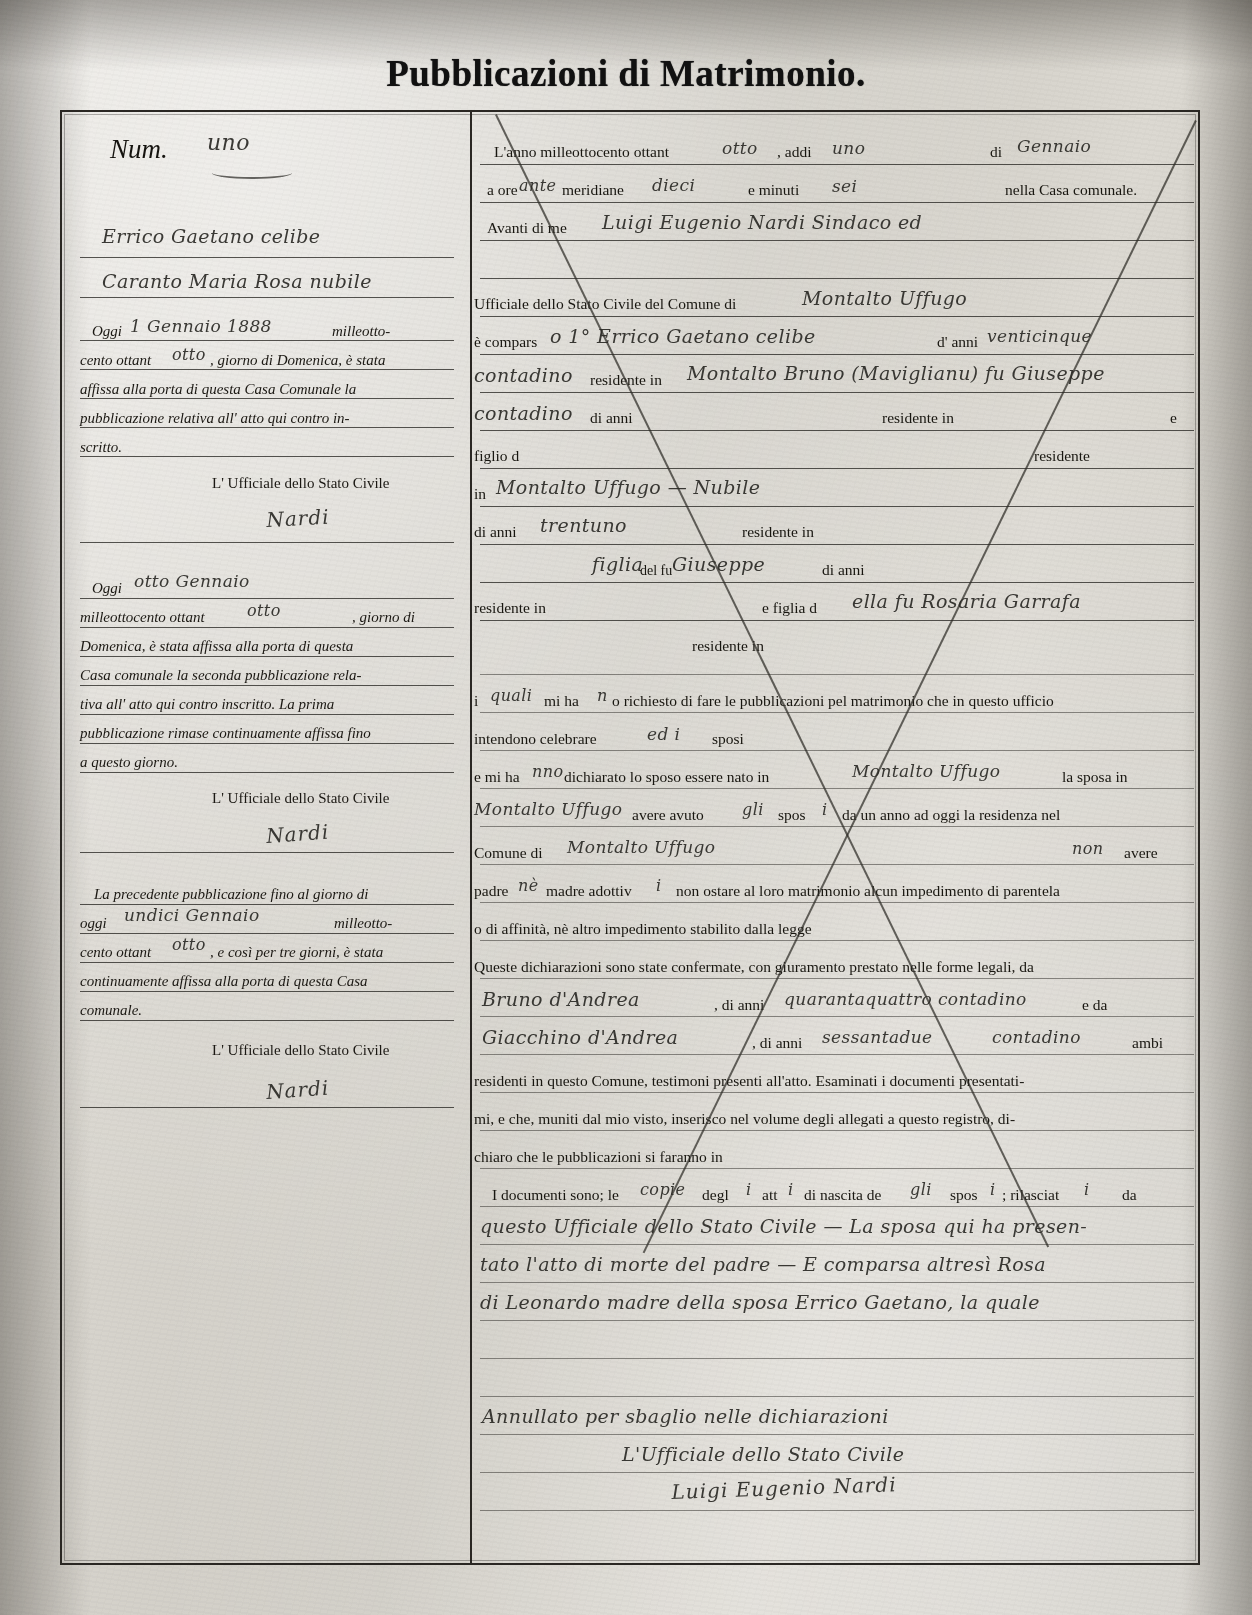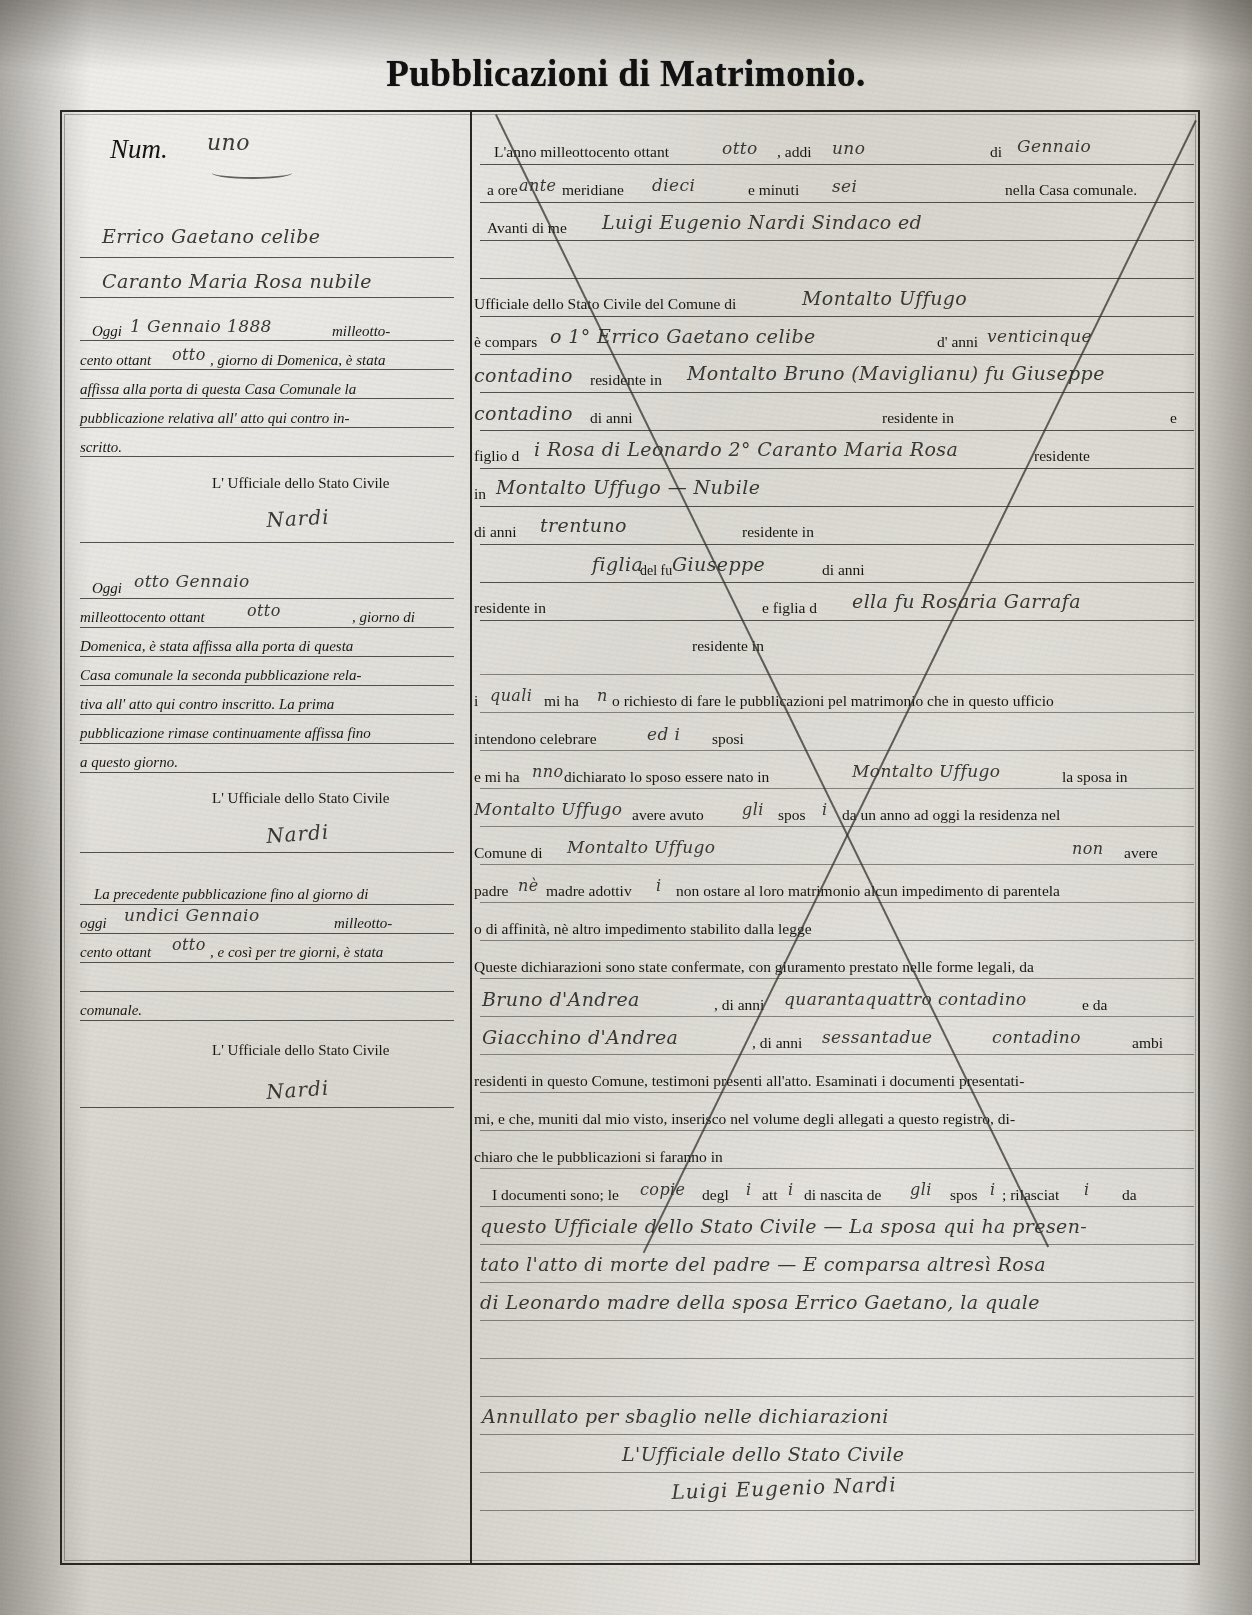--- a/index.html
+++ b/index.html
@@ -229,20 +229,21 @@
     <span class="lblock" style="left:32px; top:768px;">La precedente pubblicazione fino al giorno di</span>
     <div class="rule" style="left:18px; top:792px; width:374px;"></div>
     <span class="lblock" style="left:18px; top:797px;">oggi</span>
     <span class="hw m" style="left:62px; top:793px;">undici Gennaio</span>
     <span class="lblock" style="left:272px; top:797px;">milleotto-</span>
     <div class="rule" style="left:18px; top:821px; width:374px;"></div>
     <span class="lblock" style="left:18px; top:826px;">cento ottant</span>
     <span class="hw s" style="left:110px; top:823px;">otto</span>
     <span class="lblock" style="left:148px; top:826px;">, e così per tre giorni, è stata</span>
     <div class="rule" style="left:18px; top:850px; width:374px;"></div>
+    <span class="lblock" style="left:18px; top:855px;">continuamente affissa alla porta di questa Casa</span>
     <div class="rule" style="left:18px; top:879px; width:374px;"></div>
     <span class="lblock" style="left:18px; top:884px;">comunale.</span>
     <div class="rule" style="left:18px; top:908px; width:374px;"></div>
     <span class="sigline" style="left:150px; top:930px;">L' Ufficiale dello Stato Civile</span>
     <span class="hw sig" style="left:205px; top:968px; transform:rotate(-4deg);">Nardi</span>
     <div class="rule" style="left:18px; top:995px; width:374px;"></div>
 
     <div class="rule" style="left:418px; top:52px; width:714px;"></div>
     <div class="rule" style="left:418px; top:90px; width:714px;"></div>
     <div class="rule" style="left:418px; top:128px; width:714px;"></div>
@@ -310,21 +311,20 @@
     <span class="hw l" style="left:412px; top:252px;">contadino</span>
     <span class="pr" style="left:528px; top:259px;">residente in</span>
     <span class="hw l" style="left:625px; top:250px;">Montalto Bruno (Maviglianu) fu Giuseppe</span>
 
     <span class="hw l" style="left:412px; top:290px;">contadino</span>
     <span class="pr" style="left:528px; top:297px;">di anni</span>
     <span class="pr" style="left:820px; top:297px;">residente in</span>
     <span class="pr" style="left:1108px; top:297px;">e</span>
 
     <span class="pr" style="left:412px; top:335px;">figlio d</span>
-    <span class="hw l" style="left:472px; top:326px;">i Rosa di Leonardo 2° Caranto Maria Rosa</span>
     <span class="pr" style="left:972px; top:335px;">residente</span>
 
     <span class="pr" style="left:412px; top:373px;">in</span>
     <span class="hw l" style="left:434px; top:364px;">Montalto Uffugo — Nubile</span>
 
     <span class="pr" style="left:412px; top:411px;">di anni</span>
     <span class="hw l" style="left:478px; top:402px;">trentuno</span>
     <span class="pr" style="left:680px; top:411px;">residente in</span>
 
     <span class="hw l" style="left:530px; top:441px;">figlia</span>

